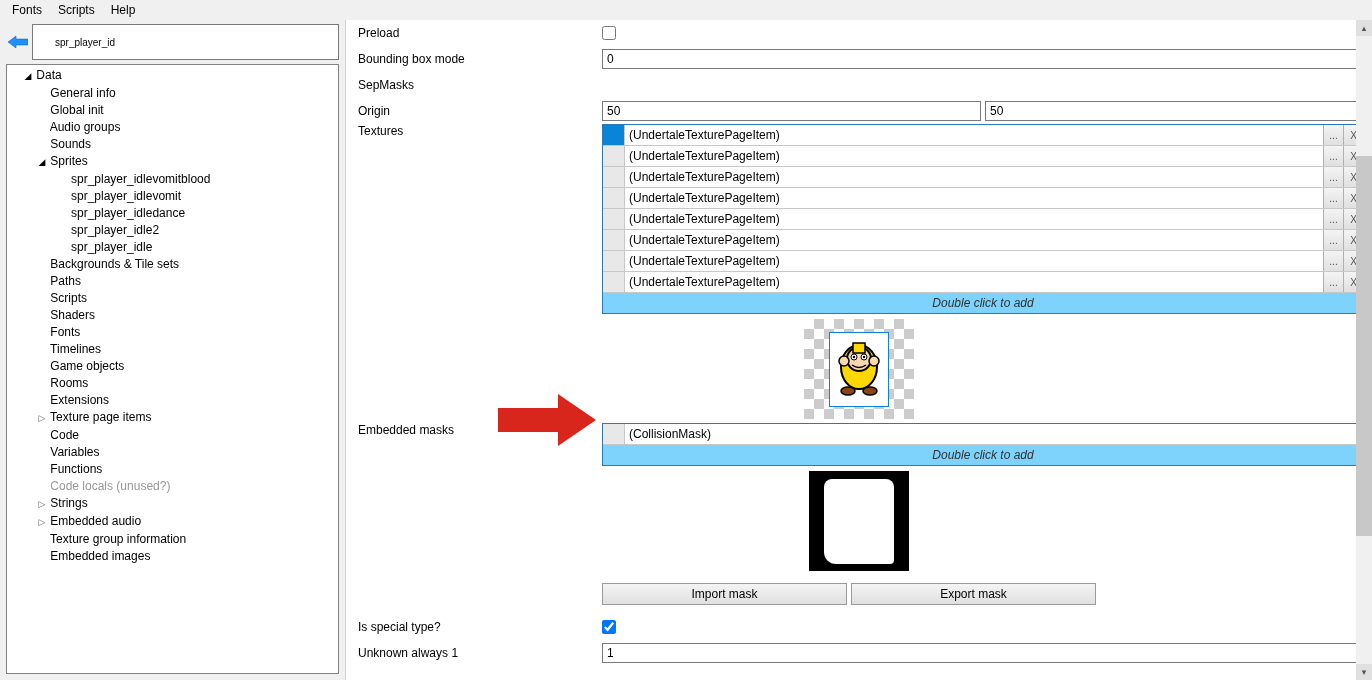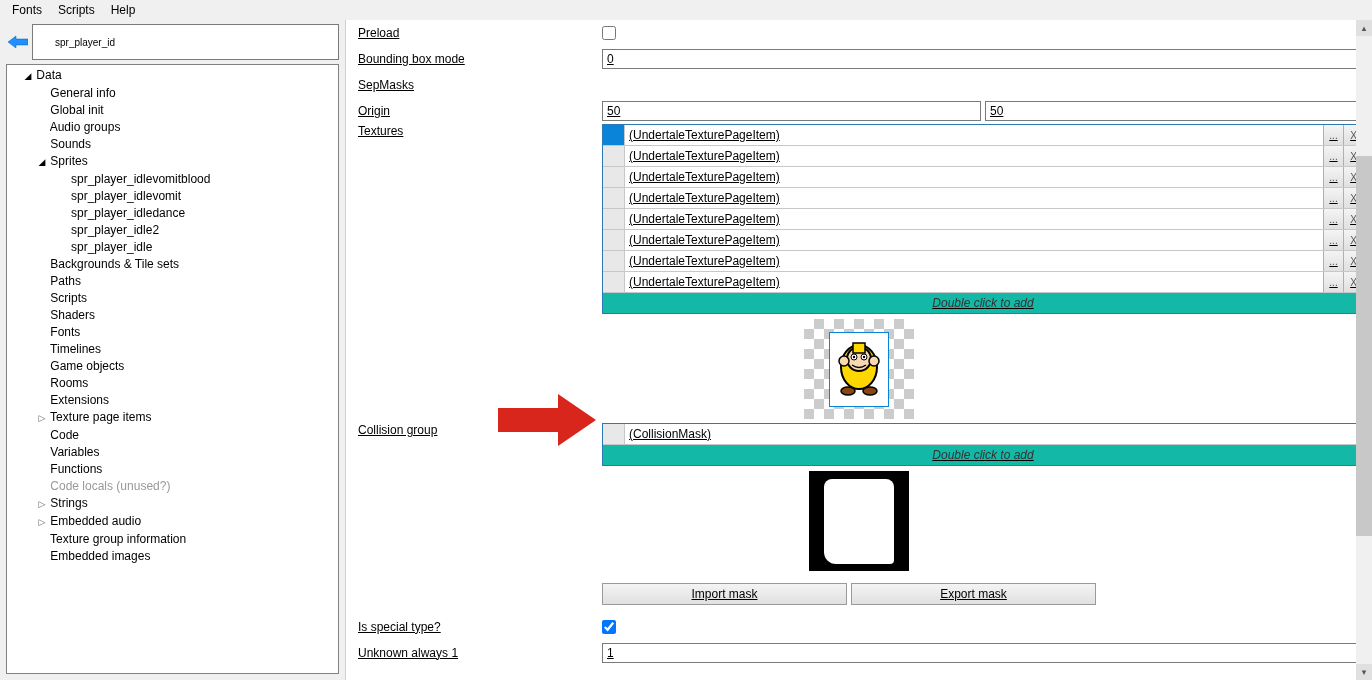--- a/index.html
+++ b/index.html
@@ -19,36 +19,36 @@
 .tree-item { padding: 1px 0 1px 3px; white-space: nowrap; cursor: default; line-height: 15px; }
 .tree-item .arrow { display: inline-block; width: 10px; text-align: center; color: #666; font-size: 9px; }
 .tree-item .arrow.open { color: #000; }
 .tree-item.l1 { padding-left: 16px; }
 .tree-item.l2 { padding-left: 30px; }
 .tree-item.l4 { padding-left: 64px; }
 .tree-item.disabled { color: #999; }
 
 .right-panel { flex: 1; background: white; overflow: auto; position: relative; }
 .right-content { padding: 0 8px 8px 8px; }
-.prop-row { display: flex; align-items: center; min-height: 25px; margin-bottom: 1px; text-decoration: underline; }
+.prop-row { display: flex; align-items: center; min-height: 25px; margin-bottom: 1px; }
 .prop-label { width: 248px; padding-left: 4px; }
 .prop-value { flex: 1; display: flex; gap: 4px; }
 .prop-value input[type=text] { flex: 1; border: 1px solid #7a7a7a; padding: 1px 4px; height: 20px; background: white; }
 .prop-value input[type=checkbox] { width: 14px; height: 14px; }
 .prop-value select, .combo { flex: 1; border: 1px solid #7a7a7a; background: linear-gradient(#f8f8f8,#e8e8e8); padding: 2px 4px; height: 22px; position: relative; }
 .combo::after { content: "⌄"; position: absolute; right: 6px; top: 1px; color: #555; font-size: 14px; }
 
 .tex-list { flex: 1; border: 1px solid #2a7ab8; }
 .tex-row { display: flex; height: 21px; border-bottom: 1px solid #c8c8c8; align-items: stretch; }
 .tex-row:last-child { border-bottom: none; }
 .tex-handle { width: 22px; background: #e8e8e8; border-right: 1px solid #c8c8c8; }
 .tex-handle.sel { background: #0a84d8; }
 .tex-label { flex: 1; padding: 2px 4px; display: flex; align-items: center; }
 .tex-btn { width: 20px; background: linear-gradient(#f4f4f4,#e0e0e0); border-left: 1px solid #b0b0b0; display: flex; align-items: center; justify-content: center; color: #555; font-size: 10px; cursor: pointer; }
-.add-placeholder { text-align: center; font-style: italic; color: #333; padding: 3px; background: #14b8a6; }
+.add-placeholder { text-align: center; font-style: italic; color: #333; padding: 3px; background: #7dd3fc; }
 
 .preview-row { display: flex; justify-content: center; padding: 4px 0; }
 .checker { width: 110px; height: 100px; background-image:
   linear-gradient(45deg,#ccc 25%,transparent 25%),
   linear-gradient(-45deg,#ccc 25%,transparent 25%),
   linear-gradient(45deg,transparent 75%,#ccc 75%),
   linear-gradient(-45deg,transparent 75%,#ccc 75%);
   background-size: 20px 20px; background-position: 0 0,0 10px,10px -10px,-10px 0;
   background-color: #fff; display: flex; align-items: center; justify-content: center; }
 .sprite-box { width: 60px; height: 75px; border: 1px solid #0a84d8; background: white; display: flex; align-items: center; justify-content: center; }
@@ -222,21 +222,21 @@
               <ellipse cx="40" cy="24" rx="5" ry="5" fill="#f8d8b0" stroke="#000" stroke-width="1.5"></ellipse>
               <ellipse cx="14" cy="54" rx="7" ry="4" fill="#8b4513" stroke="#000" stroke-width="1.5"></ellipse>
               <ellipse cx="36" cy="54" rx="7" ry="4" fill="#8b4513" stroke="#000" stroke-width="1.5"></ellipse>
             </svg>
           </div>
         </div>
       </div>
 
 
       <div class="prop-row" style="align-items:flex-start;">
-        <div class="prop-label">Collision group</div>
+        <div class="prop-label">Embedded masks</div>
         <div class="prop-value" style="flex-direction:column;">
           <div class="collision-list">
             <div class="tex-row">
               <div class="tex-handle"></div>
               <div class="tex-label">(CollisionMask)</div>
             </div>
             <div class="add-placeholder">Double click to add</div>
           </div>
         </div>
       </div>

